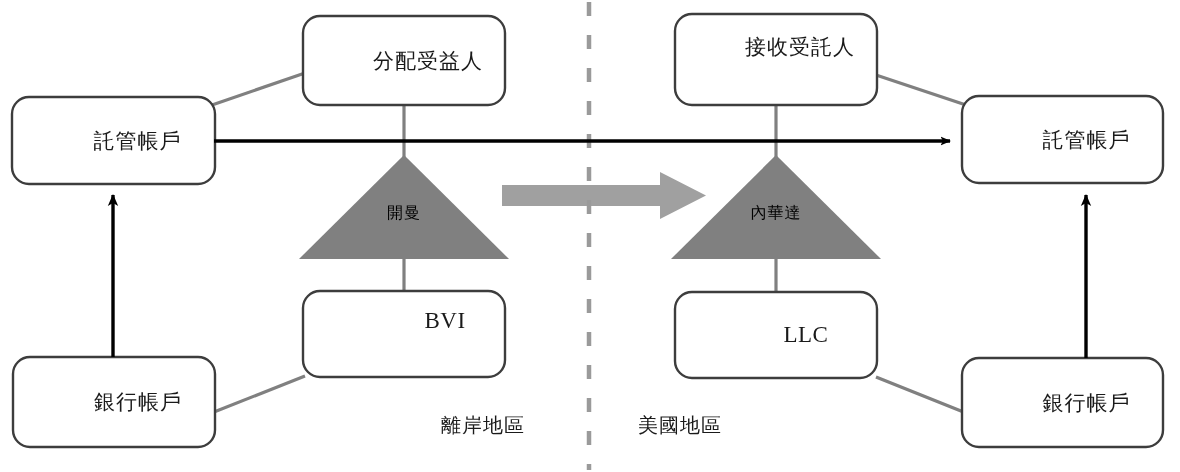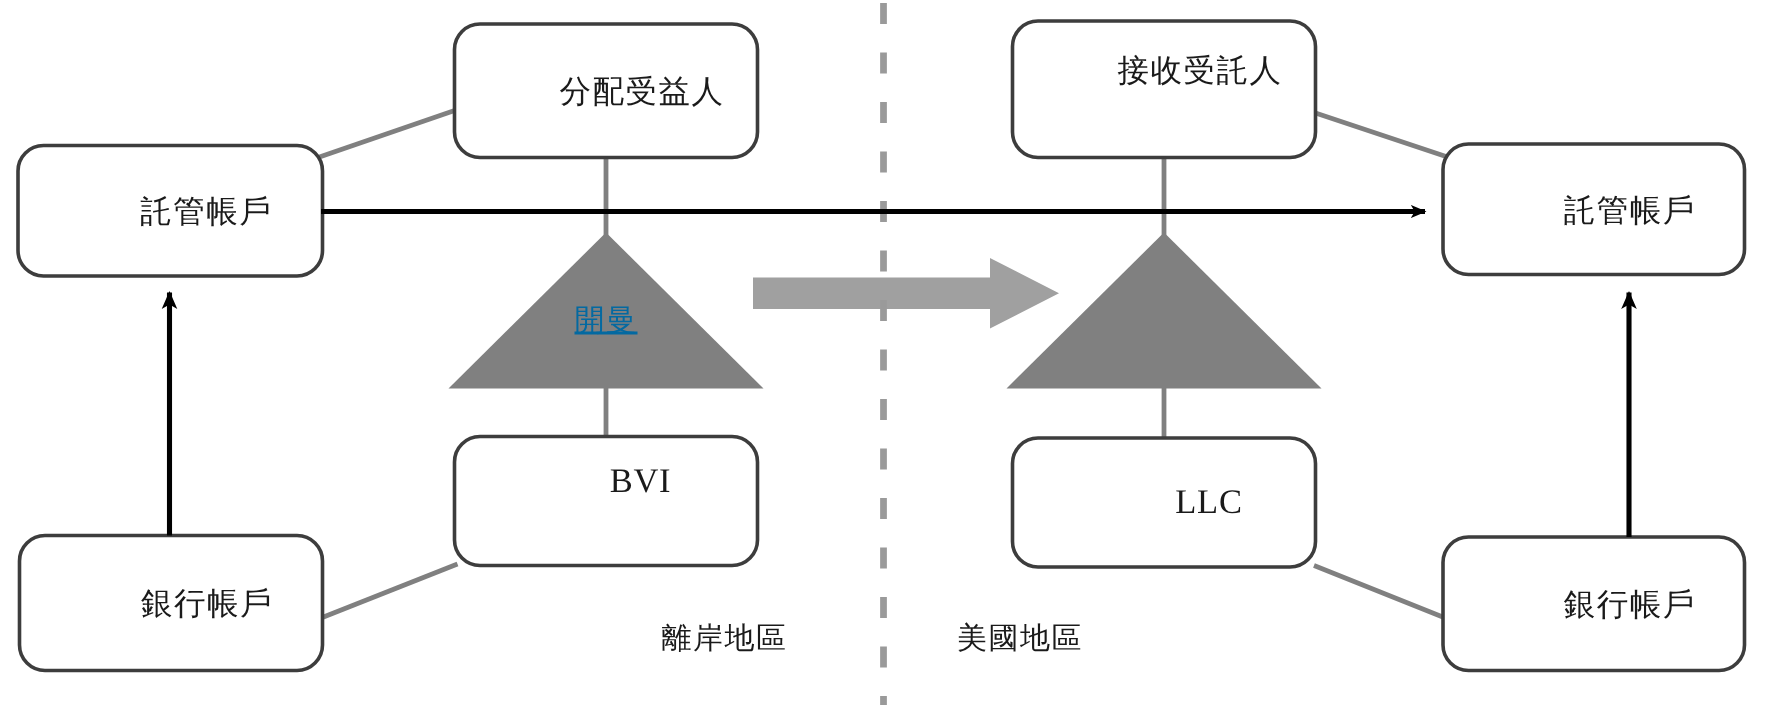--- a/index.html
+++ b/index.html
@@ -43,27 +43,26 @@
   .latin-label {
     font-family: "Liberation Serif", "DejaVu Serif", serif;
     font-size: 23px;
     letter-spacing: 0.5px;
   }
   .tri-label {
     position: absolute;
     display: flex;
     align-items: center;
     justify-content: center;
-    color: #0369a1;
+    color: #000000;
     font-family: "DejaVu Sans", "Liberation Sans", sans-serif;
-    font-size: 20px;
+    font-size: 16px;
     letter-spacing: 1px;
     pointer-events: none;
     white-space: nowrap;
-    text-decoration: underline;
   }
   .region-label {
     position: absolute;
     color: #1a1a1a;
     font-family: "DejaVu Sans", "Liberation Sans", sans-serif;
     font-size: 20px;
     letter-spacing: 1px;
     white-space: nowrap;
   }
 </style>
@@ -135,28 +134,29 @@
   </svg>
 
   <div class="node-label cjk-label" style="left:12px; top:97px; width:203px; height:87px;">託管帳戶</div>
 
   <div class="node-label cjk-label" style="left:303px; top:16px; width:202px; height:89px;">分配受益人</div>
 
   <div class="node-label cjk-label" style="left:675px; top:14px; width:202px; height:65px;">接收受託人</div>
 
   <div class="node-label cjk-label" style="left:962px; top:96px; width:201px; height:87px;">託管帳戶</div>
 
-  <div class="node-label latin-label" style="left:302px; top:291px; width:202px; height:60px;">BVI</div>
+  <div class="node-label latin-label" style="left:320px; top:291px; width:202px; height:60px;">BVI</div>
 
   <div class="node-label latin-label" style="left:681px; top:292px; width:202px; height:86px;">LLC</div>
 
   <div class="node-label cjk-label" style="left:13px; top:357px; width:202px; height:90px;">銀行帳戶</div>
 
   <div class="node-label cjk-label" style="left:962px; top:358px; width:201px; height:89px;">銀行帳戶</div>
 
   <div class="tri-label" style="left:344px; top:200px; width:120px; height:26px;">開曼</div>
 
+  <div class="tri-label" style="left:716px; top:200px; width:120px; height:26px;">內華達</div>
 
   <div class="region-label" style="left:441px; top:412px;">離岸地區</div>
 
   <div class="region-label" style="left:638px; top:412px;">美國地區</div>
 
 </div>
 
 </body></html>

